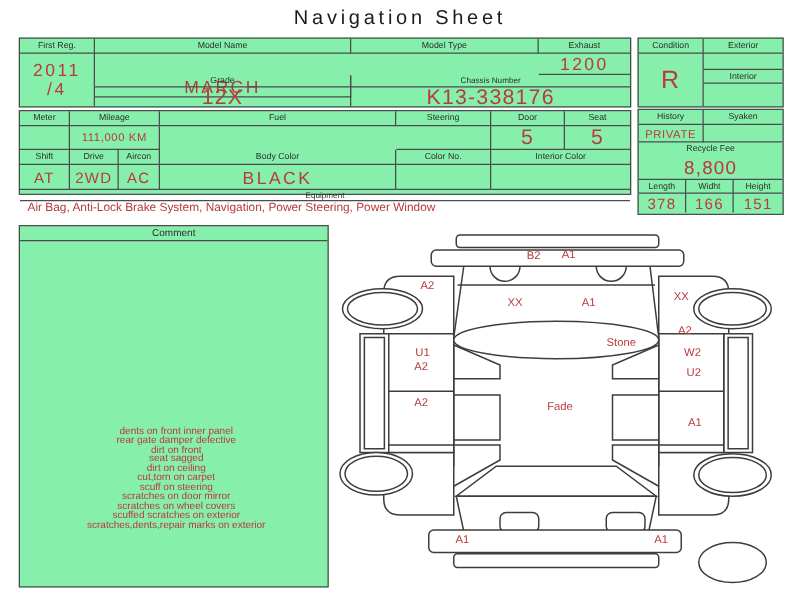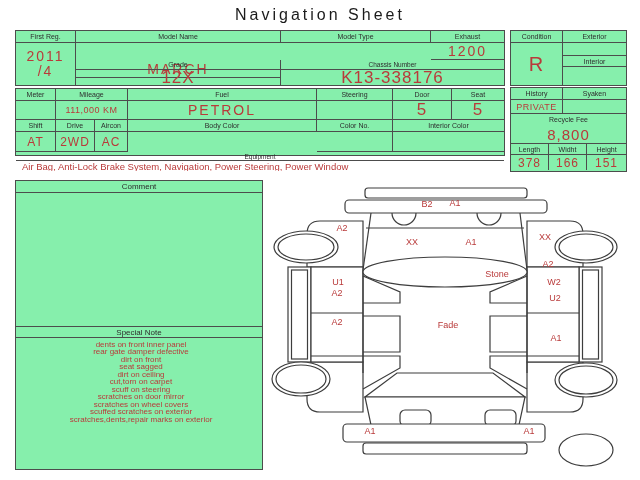--- a/index.html
+++ b/index.html
@@ -67,35 +67,35 @@
   <div class="box" style="left:15px;top:76px;width:490px;height:68px;margin-top:12px;">
     <div class="cell hdr br bb" style="left:0;top:0;width:40px;height:12px;">Meter</div>
     <div class="cell hdr br bb" style="left:40px;top:0;width:72px;height:12px;">Mileage</div>
     <div class="cell hdr br bb" style="left:112px;top:0;width:189px;height:12px;">Fuel</div>
     <div class="cell hdr br bb" style="left:301px;top:0;width:76px;height:12px;">Steering</div>
     <div class="cell hdr br bb" style="left:377px;top:0;width:59px;height:12px;">Door</div>
     <div class="cell hdr bb" style="left:436px;top:0;width:52px;height:12px;">Seat</div>
 
     <div class="cell red v9 br bb" style="left:0;top:12px;width:40px;height:19px;"></div>
     <div class="cell red v9 br bb" style="left:40px;top:12px;width:72px;height:19px;">111,000 KM</div>
-    <div class="cell red v14 br bb" style="left:112px;top:12px;width:189px;height:19px;">PETROL</div>
     <div class="cell red v12 br bb" style="left:301px;top:12px;width:76px;height:19px;"></div>
     <div class="cell red v13 br bb" style="left:377px;top:12px;width:59px;height:19px;">5</div>
     <div class="cell red v13 bb" style="left:436px;top:12px;width:52px;height:19px;">5</div>
 
     <div class="cell hdr br bb" style="left:0;top:31px;width:40px;height:12px;">Shift</div>
     <div class="cell hdr br bb" style="left:40px;top:31px;width:39px;height:12px;">Drive</div>
     <div class="cell hdr br bb" style="left:79px;top:31px;width:33px;height:12px;">Aircon</div>
     <div class="cell hdr br bb" style="left:112px;top:31px;width:189px;height:12px;">Body Color</div>
     <div class="cell hdr br bb" style="left:301px;top:31px;width:76px;height:12px;">Color No.</div>
     <div class="cell hdr bb" style="left:377px;top:31px;width:111px;height:12px;">Interior Color</div>
 
     <div class="cell red v12 br bb" style="left:0;top:43px;width:40px;height:20px;">AT</div>
     <div class="cell red v12 br bb" style="left:40px;top:43px;width:39px;height:20px;">2WD</div>
     <div class="cell red v12 br bb" style="left:79px;top:43px;width:33px;height:20px;">AC</div>
+    <div class="cell red v14 br bb" style="left:112px;top:43px;width:189px;height:20px;">BLACK</div>
     <div class="cell red v12 br bb" style="left:301px;top:43px;width:76px;height:20px;"></div>
     <div class="cell red v12 bb" style="left:377px;top:43px;width:111px;height:20px;"></div>
 
     <div class="cell hdr65 bb" style="left:0;top:63px;width:488px;height:9px;">Equipment</div>
     <div class="cell red leftal" style="left:0;top:72px;width:488px;height:10px;font-size:9.5px;">Air Bag, Anti-Lock Brake System, Navigation, Power Steering, Power Window</div>
   </div>
 
   <div class="box" style="left:510px;top:87px;width:117px;height:85px;">
     <div class="cell hdr br bb" style="left:0;top:0;width:52px;height:12px;">History</div>
     <div class="cell hdr bb" style="left:52px;top:0;width:63px;height:12px;">Syaken</div>
@@ -107,21 +107,20 @@
     <div class="cell hdr br bb" style="left:38px;top:56px;width:38px;height:11px;">Widht</div>
     <div class="cell hdr bb" style="left:76px;top:56px;width:39px;height:11px;">Height</div>
     <div class="cell red v12 br" style="left:0;top:67px;width:38px;height:15px;">378</div>
     <div class="cell red v12 br" style="left:38px;top:67px;width:38px;height:15px;">166</div>
     <div class="cell red v12" style="left:76px;top:67px;width:39px;height:15px;">151</div>
   </div>
 
   <div class="box" style="left:15px;top:180px;width:248px;height:290px;">
     <div class="cell bb" style="left:0;top:0;width:246px;height:12px;font-size:8px;color:#2d2d2d;">Comment</div>
     <div class="cell red v9" style="left:0;top:12px;width:246px;height:133px;"></div>
-    <div class="cell bt bb" style="left:0;top:145px;width:246px;height:12px;font-size:8px;color:#2d2d2d;">Special Note</div>
     <div class="note-list" style="left:0;top:157px;width:246px;height:131px;">
         <div class="note-item">dents on front inner panel</div>
         <div class="note-item">rear gate damper defective</div>
         <div class="note-item">dirt on front</div>
         <div class="note-item">seat sagged</div>
         <div class="note-item">dirt on ceiling</div>
         <div class="note-item">cut,torn on carpet</div>
         <div class="note-item">scuff on steering</div>
         <div class="note-item">scratches on door mirror</div>
         <div class="note-item">scratches on wheel covers</div>

